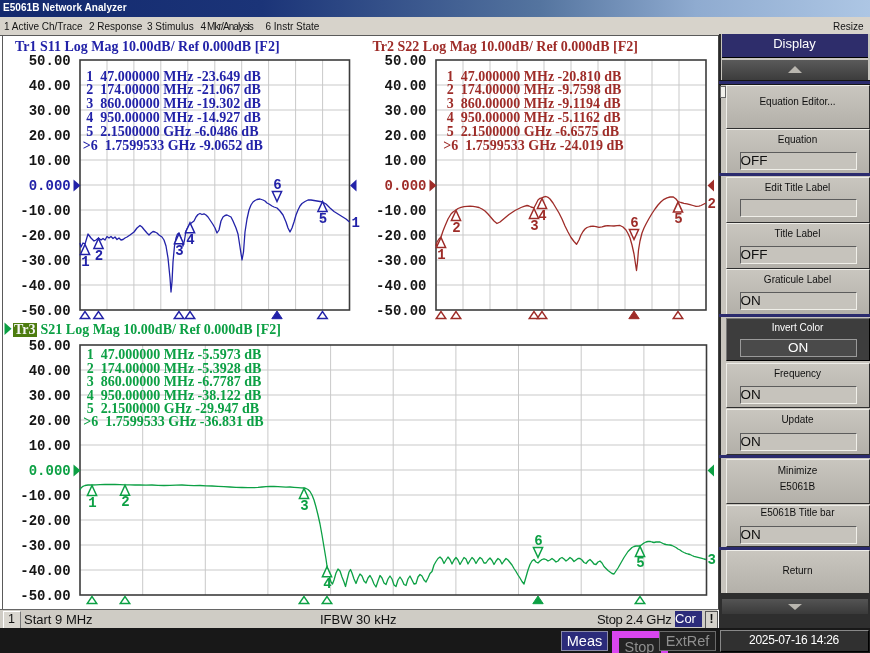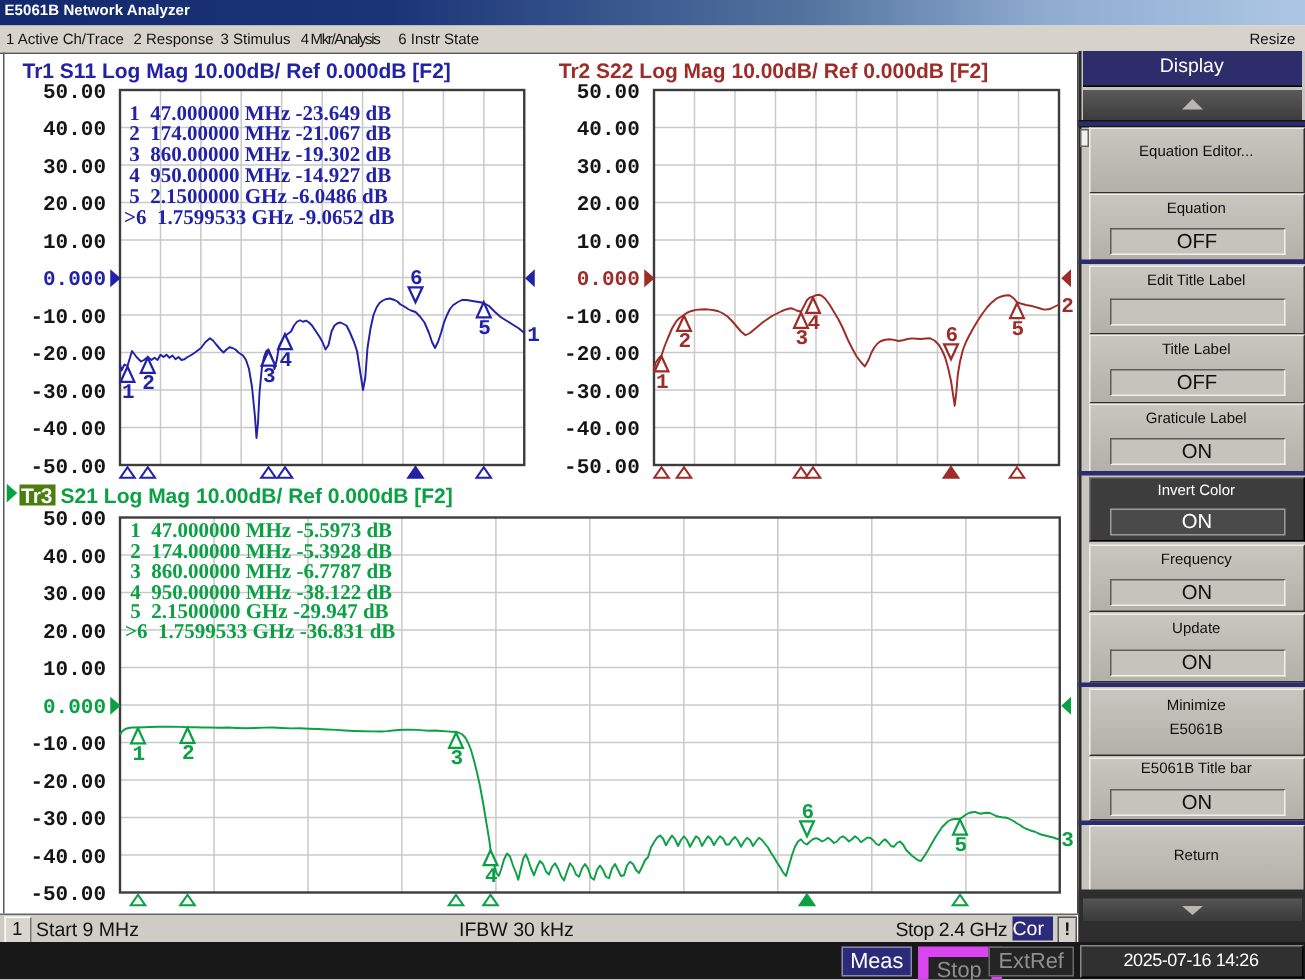--- a/index.html
+++ b/index.html
@@ -1,21 +1,21 @@
 <!DOCTYPE html>
 <html><head><meta charset="utf-8"><style>
 html,body{margin:0;padding:0}
 #scr{position:relative;width:870px;height:653px;background:#ffffff;font-family:"Liberation Sans",sans-serif;overflow:hidden}
 .abs{position:absolute}
 .tbl{margin:0;font-family:Liberation Serif, serif;font-weight:bold;font-size:14px;line-height:13.8px}
-.ttl{font-family:Liberation Sans, sans-serif;font-weight:bold;font-size:14px;white-space:pre}
+.ttl{font-family:Liberation Serif, serif;font-weight:bold;font-size:14px;white-space:pre}
 .btn{background:linear-gradient(#c9c6bf,#b3b0a9);border-top:1.5px solid #efeee9;border-left:1.5px solid #efeee9;border-right:1.5px solid #2e2e2e;border-bottom:1.5px solid #2e2e2e}
 .btnd{background:#3d3d3d;border-top:1.5px solid #777;border-left:1.5px solid #777;border-right:1.5px solid #000;border-bottom:1.5px solid #000}
 .blab{font-size:10px;text-align:center}
-.bbox{background:#c6c3bc;border-top:1px solid #5c5c5c;border-left:1px solid #5c5c5c;border-right:1px solid #f0efe9;border-bottom:1px solid #f0efe9;font-size:13.5px;text-align:center;line-height:15px;color:#101010}
+.bbox{background:#c6c3bc;border-top:1px solid #5c5c5c;border-left:1px solid #5c5c5c;border-right:1px solid #f0efe9;border-bottom:1px solid #f0efe9;font-size:13.5px;line-height:15px;color:#101010}
 .bboxd{background:#4a4a4a;border:1px solid #9a9a9a;font-size:13.5px;text-align:center;line-height:16px;color:#fff}
 </style></head>
 <body>
 <div id="scr">
 
 <div class="abs" style="left:0;top:0;width:870px;height:17px;background:linear-gradient(90deg,#13296e 0%,#1b3478 30%,#54749f 62%,#8fabd0 80%,#adc6e4 100%)">
   <span style="position:absolute;left:3px;top:2px;color:#fff;font-weight:bold;font-size:10px;letter-spacing:0.05px">E5061B Network Analyzer</span>
 </div>
 <div class="abs" style="left:0;top:17px;width:870px;height:17.5px;background:#d7d3cb;font-size:10px;color:#141414">
   <span style="position:absolute;left:4px;top:4px">1 Active Ch/Trace</span>
@@ -138,20 +138,26 @@
 <text x="707.5" y="564" class="mt" fill="#0ca044">3</text>
 <path d="M4.5 322.5 L4.5 335 L11.5 328.7 Z" fill="#0ca044"></path>
 </svg>
 
 <pre class="abs tbl" style="left:82.7px;top:69.6px;color:#2222a8"> 1  47.000000 MHz -23.649 dB
  2  174.00000 MHz -21.067 dB
  3  860.00000 MHz -19.302 dB
  4  950.00000 MHz -14.927 dB
  5  2.1500000 GHz -6.0486 dB
 &gt;6  1.7599533 GHz -9.0652 dB</pre>
+<pre class="abs tbl" style="left:443.3px;top:69.6px;color:#9e2c28"> 1  47.000000 MHz -20.810 dB
+ 2  174.00000 MHz -9.7598 dB
+ 3  860.00000 MHz -9.1194 dB
+ 4  950.00000 MHz -5.1162 dB
+ 5  2.1500000 GHz -6.6575 dB
+&gt;6  1.7599533 GHz -24.019 dB</pre>
 <pre class="abs tbl" style="left:83.3px;top:348.4px;line-height:13.4px;color:#0ca044"> 1  47.000000 MHz -5.5973 dB
  2  174.00000 MHz -5.3928 dB
  3  860.00000 MHz -6.7787 dB
  4  950.00000 MHz -38.122 dB
  5  2.1500000 GHz -29.947 dB
 &gt;6  1.7599533 GHz -36.831 dB</pre>
 <div class="abs ttl" style="left:15px;top:38.5px;color:#2222a8">Tr1 S11 Log Mag 10.00dB/ Ref 0.000dB [F2]</div>
 <div class="abs ttl" style="left:372.5px;top:38.5px;color:#9e2c28">Tr2 S22 Log Mag 10.00dB/ Ref 0.000dB [F2]</div>
 <div class="abs ttl" style="left:12.5px;top:322.5px;line-height:14px;color:#0ca044"><span style="display:inline-block;background:#4d7c0f;color:#f7f7f7;padding:0 1.5px;height:14px">Tr3</span> S21 Log Mag 10.00dB/ Ref 0.000dB [F2]</div>
 
@@ -214,21 +220,21 @@
 <div class="abs" style="left:719px;top:593px;width:151px;height:37px;background:#2e2e2e"></div>
 <div class="abs" style="left:721.5px;top:599px;width:146px;height:15px;background:linear-gradient(#545454,#3a3a3a)"></div>
 <svg class="abs" style="left:721.5px;top:599px" width="146" height="15">
       <path d="M73 11 L80 5 L66 5 Z" fill="#b9b6af"></path>
     </svg>
 
 <div class="abs" style="left:0;top:608.5px;width:719px;height:1.5px;background:#666"></div>
 <div class="abs" style="left:0;top:610px;width:717px;height:18px;background:#cfccc5;font-size:13px;color:#121212">
   <div class="abs" style="left:2.5px;top:0.5px;width:16px;height:16px;background:#d9d6cf;border-top:1px solid #fff;border-left:1px solid #fff;border-right:1px solid #777;border-bottom:1px solid #777;text-align:center;line-height:15px;font-size:12.5px">1</div>
   <span style="position:absolute;left:24px;top:1.5px">Start 9 MHz</span>
-  <span style="position:absolute;left:306px;top:1.5px">IFBW 30 kHz</span>
+  <span style="position:absolute;left:320px;top:1.5px">IFBW 30 kHz</span>
   <span style="position:absolute;left:597px;top:1.5px;letter-spacing:-0.3px">Stop 2.4 GHz</span>
   <div class="abs" style="left:675px;top:0.5px;width:27px;height:16px;background:#2b2b7a;color:#fff;text-align:left;line-height:16px;font-size:13px">Cor</div>
   <div class="abs" style="left:705px;top:0.5px;width:11px;height:16px;background:#d5d2cb;border:1px solid #555;text-align:center;line-height:14px;font-size:12px;font-weight:bold">!</div>
 </div>
 
 <div class="abs" style="left:0;top:628px;width:870px;height:25px;background:#181818"></div>
 <div class="abs" style="left:561px;top:630.5px;width:45px;height:18.5px;background:#2b2b7a;border:1px solid #8a8aa8;color:#fff;text-align:center;line-height:18px;font-size:14.5px">Meas</div>
 <div class="abs" style="left:611.5px;top:630.5px;width:42px;height:18.5px;background:#242424;border:7px solid #d946ef;color:#8f8f8f;text-align:center;line-height:18px;font-size:14.5px">Stop</div>
 <div class="abs" style="left:659px;top:630.5px;width:55px;height:18.5px;background:#242424;border:1px solid #6a6a6a;color:#8f8f8f;text-align:center;line-height:18px;font-size:14.5px">ExtRef</div>
 <div class="abs" style="left:719.5px;top:630px;width:147px;height:19.5px;background:#303030;border-top:1px solid #888;border-left:1px solid #888;border-right:1px solid #000;border-bottom:1px solid #000;color:#fff;text-align:center;line-height:19px;font-size:12px;letter-spacing:-0.3px">2025-07-16 14:26</div>

